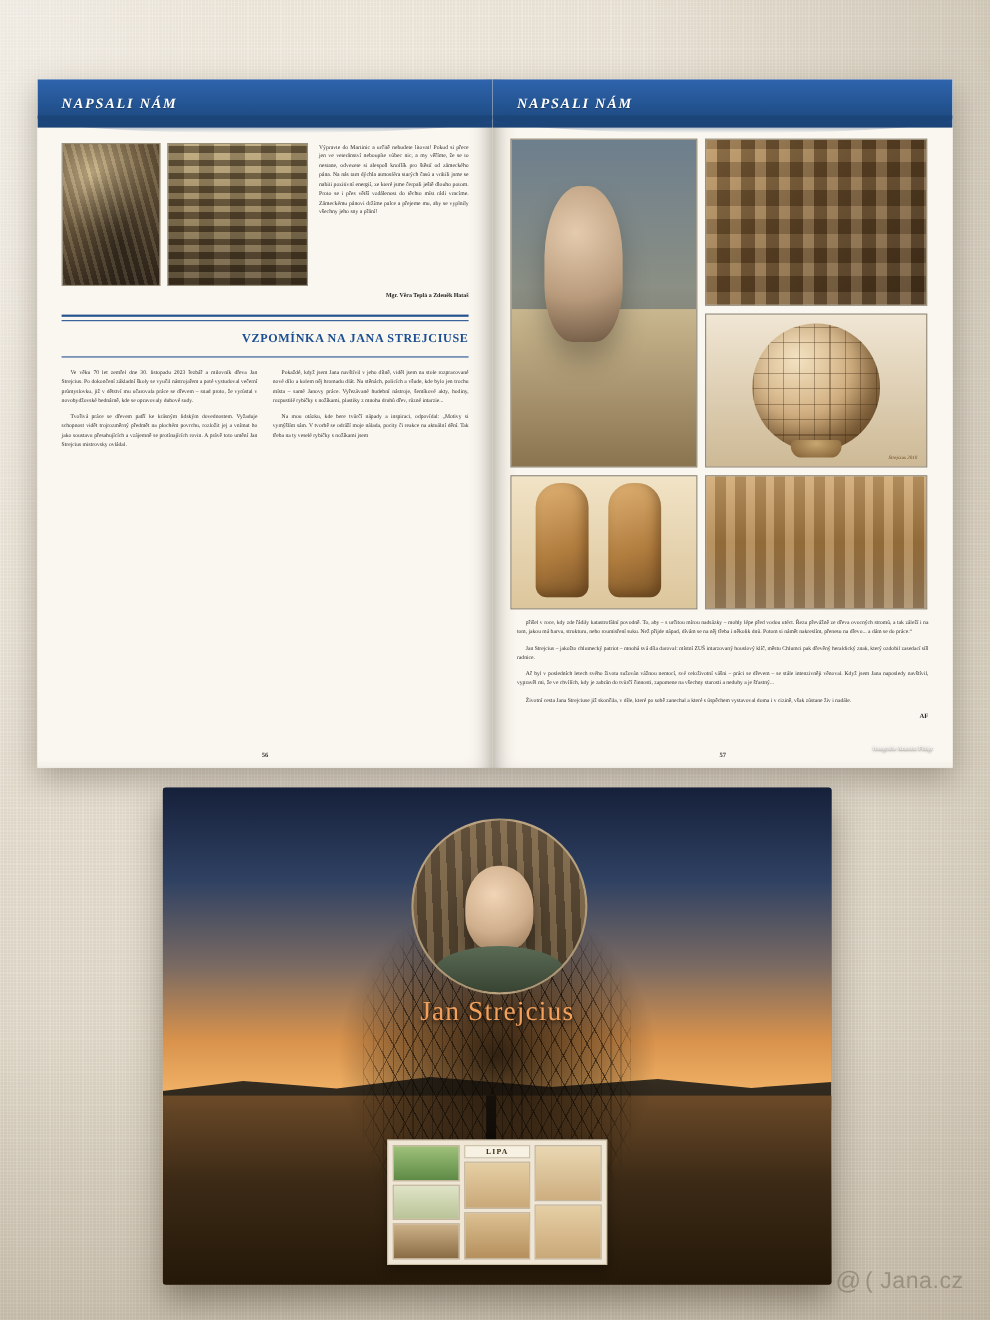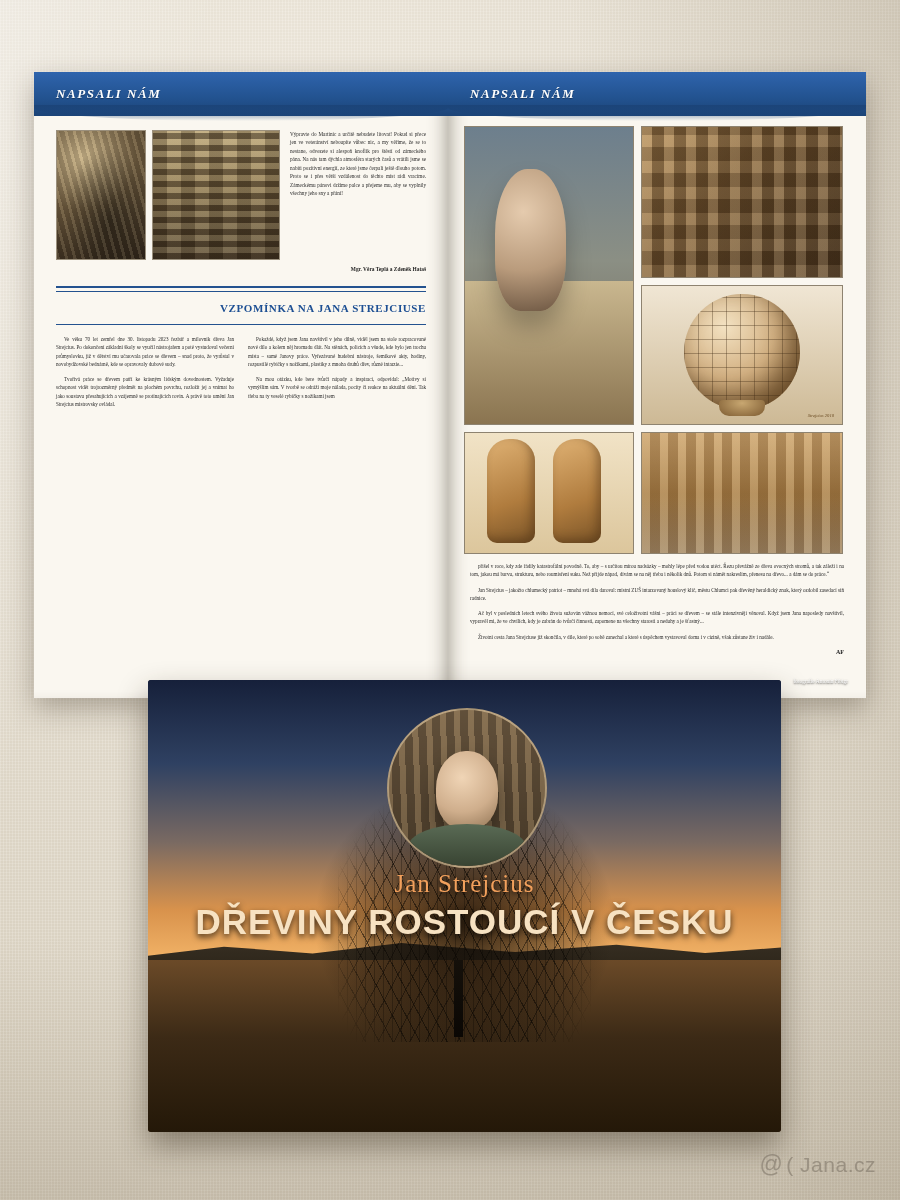--- a/index.html
+++ b/index.html
@@ -280,28 +280,27 @@
     bottom: 14px;
     font-size: 5.4px;
     color: #ffffff;
     text-shadow: 0 1px 2px rgba(0,0,0,0.8);
   }
 
   
   .book {
     position: absolute;
     left: 148px;
-    top: 680px;
+    top: 716px;
     width: 608px;
     height: 452px;
     border-radius: 3px;
     overflow: hidden;
     box-shadow: 0 14px 30px rgba(50,40,25,0.45);
     background: linear-gradient(180deg, #1d2740 0%, #3a4a63 26%, #b97b3d 54%, #f0a95c 70%, #e8874a 78%, #4a3320 100%);
-    padding-left: 25px;
   }
   .book .sky {
     position: absolute; left:0; right:0; top:0; height: 62%;
     background: linear-gradient(180deg, #16203a 0%, #2f4162 30%, #7a6a62 58%, #d8924c 82%, #f2b367 100%);
   }
   .book .ground {
     position: absolute; left:0; right:0; top:62%; bottom:0;
     background: linear-gradient(180deg, #6b4a28 0%, #3c2a16 45%, #241808 100%);
   }
   .book .hills {
@@ -537,22 +536,37 @@
     <div class="tree-branches"></div>
     <div class="trunk"></div>
 
     <div class="portrait">
       <div class="head"></div>
       <div class="shirt"></div>
     </div>
 
     <div class="title-block">
       <div class="author">Jan Strejcius</div>
-      <div class="main-title">DŘEVINY ROSTOUCÍ V ČESKU</div>
     </div>
 
+    <div class="sample-card">
+      <div class="col">
+        <div class="swatch sw-leaf"></div>
+        <div class="swatch sw-flower"></div>
+        <div class="swatch sw-bark"></div>
+      </div>
+      <div class="col">
+        <div class="sample-label">LIPA</div>
+        <div class="swatch sw-wood1"></div>
+        <div class="swatch sw-wood2"></div>
+      </div>
+      <div class="col">
+        <div class="swatch sw-wood3"></div>
+        <div class="swatch sw-wood1"></div>
+      </div>
+    </div>
   </div>
 
   <div class="watermark">
     <span class="at">@</span>
     <span>( Jana.cz</span>
   </div>
 </div>
 
 </body></html>

